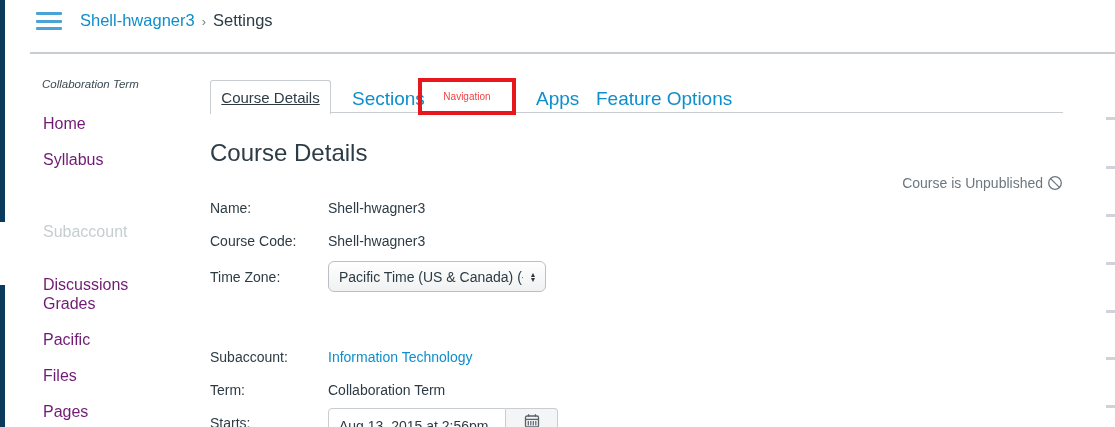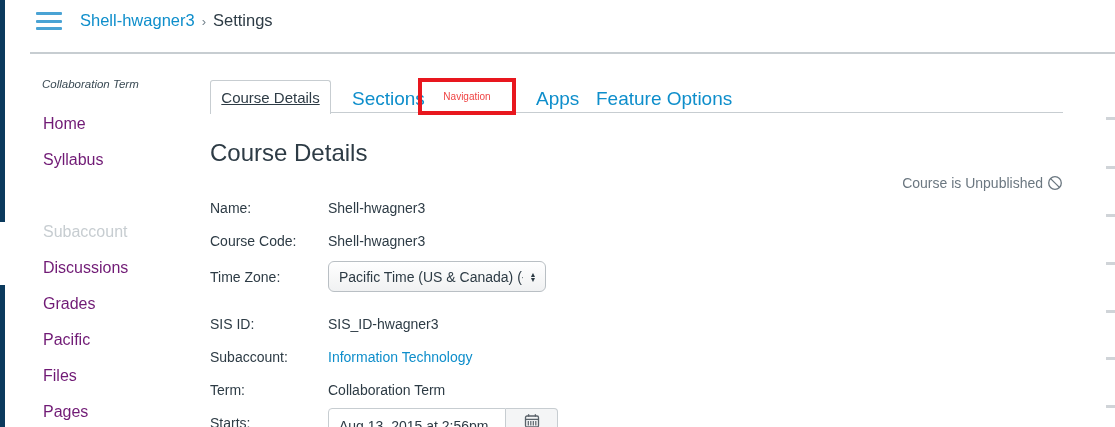--- a/index.html
+++ b/index.html
@@ -95,21 +95,21 @@
   </div>
   <div class="breadcrumb">
     <span class="crumb-link">Shell-hwagner3</span><span class="sep">›</span><span class="current">Settings</span>
   </div>
   <div class="header-divider"></div>
 
   <div class="term-label">Collaboration Term</div>
   <div class="side-item" style="top:115px">Home</div>
   <div class="side-item" style="top:151px">Syllabus</div>
   <div class="side-item disabled" style="top:223px">Subaccount</div>
-  <div class="side-item" style="top:259px">Discussions</div>
+  <div class="side-item" style="top:276px">Discussions</div>
   <div class="side-item" style="top:295px">Grades</div>
   <div class="side-item" style="top:331px">Pacific</div>
   <div class="side-item" style="top:367px">Files</div>
   <div class="side-item" style="top:403px">Pages</div>
 
   <div class="tabstrip-line"></div>
   <div class="tab-active">
     <span class="lbl">Course Details</span>
   </div>
   <div class="tab-link" style="left:352px">Sections</div>
@@ -133,23 +133,20 @@
   <div class="frow" style="top:233px">
     <span class="flabel">Course Code:</span><span class="fvalue">Shell-hwagner3</span>
   </div>
   <div class="frow" style="top:269px">
     <span class="flabel">Time Zone:</span>
   </div>
   <div class="tz-select">
     <span class="tz-text">Pacific Time (US &amp; Canada) (-0</span>
     <span class="stepper">▲<br>▼</span>
   </div>
-  <div class="frow" style="top:316px">
-    <span class="flabel">SIS ID:</span><span class="fvalue">SIS_ID-hwagner3</span>
-  </div>
   <div class="frow" style="top:382px">
     <span class="flabel">Term:</span><span class="fvalue">Collaboration Term</span>
   </div>
   <div class="frow" style="top:349px">
     <span class="flabel">Subaccount:</span><span class="flink">Information Technology</span>
   </div>
   <div class="frow" style="top:415px">
     <span class="flabel">Starts:</span>
   </div>
   <div class="date-group">

